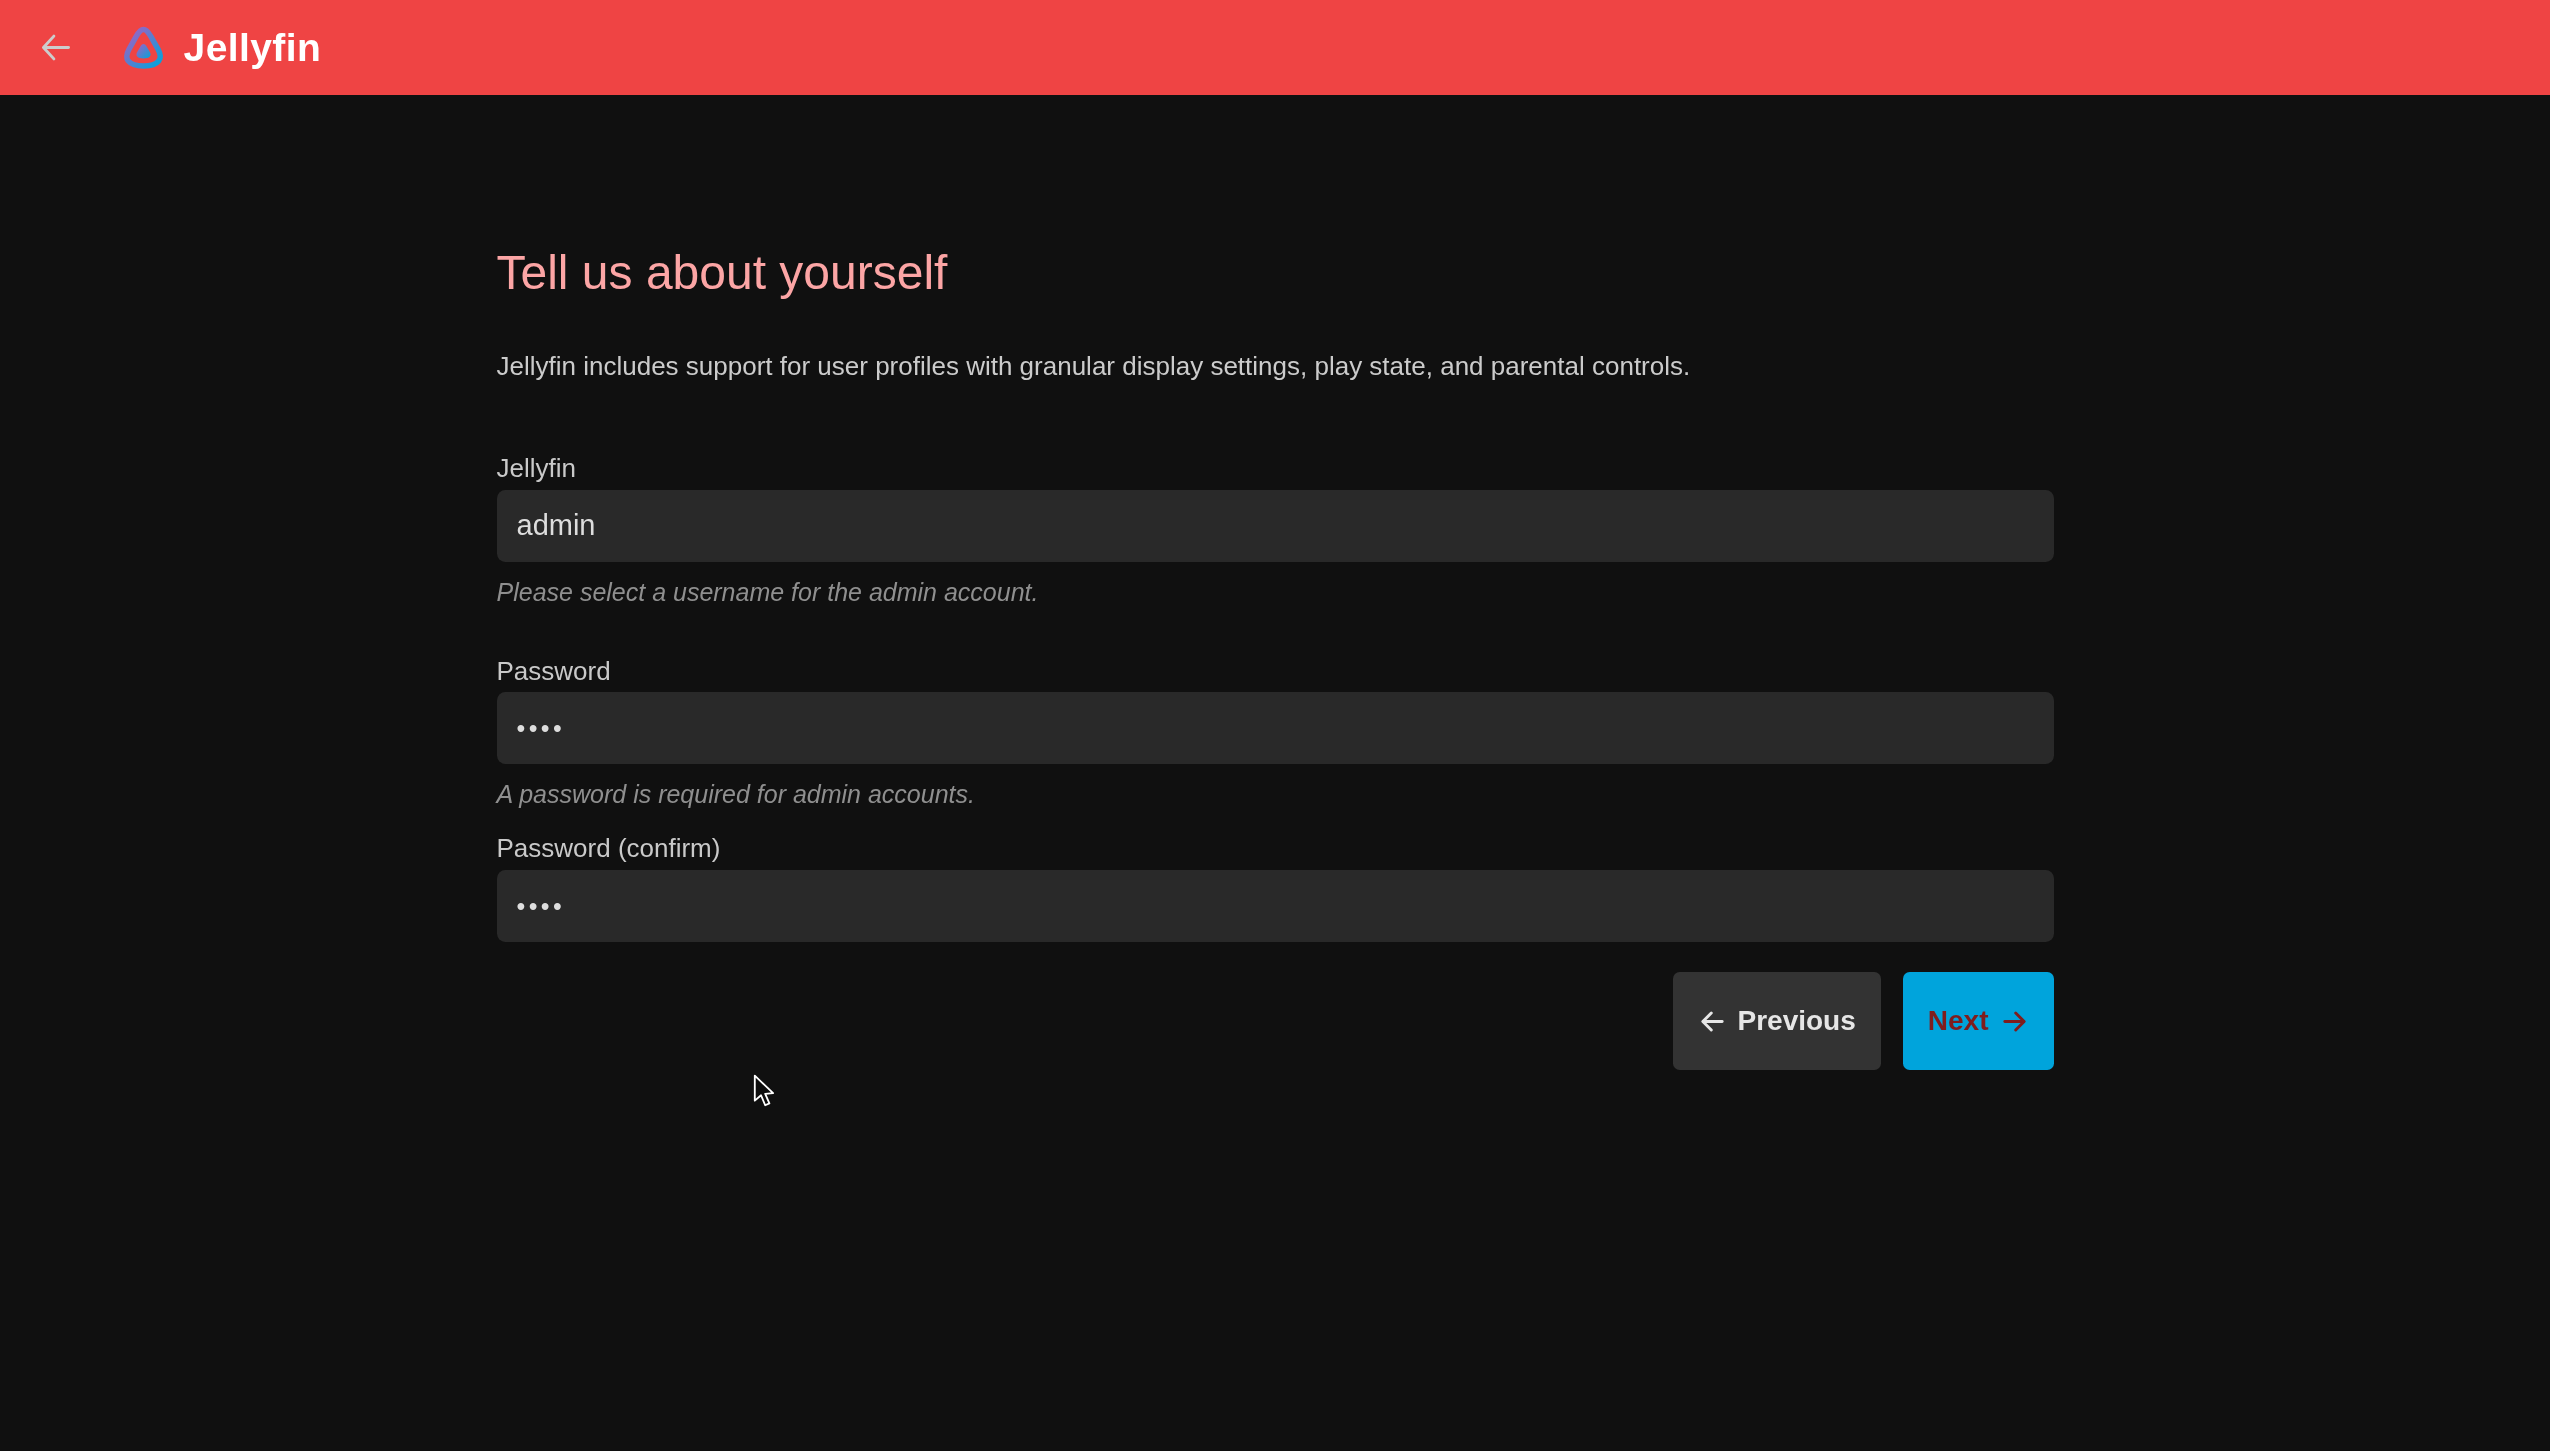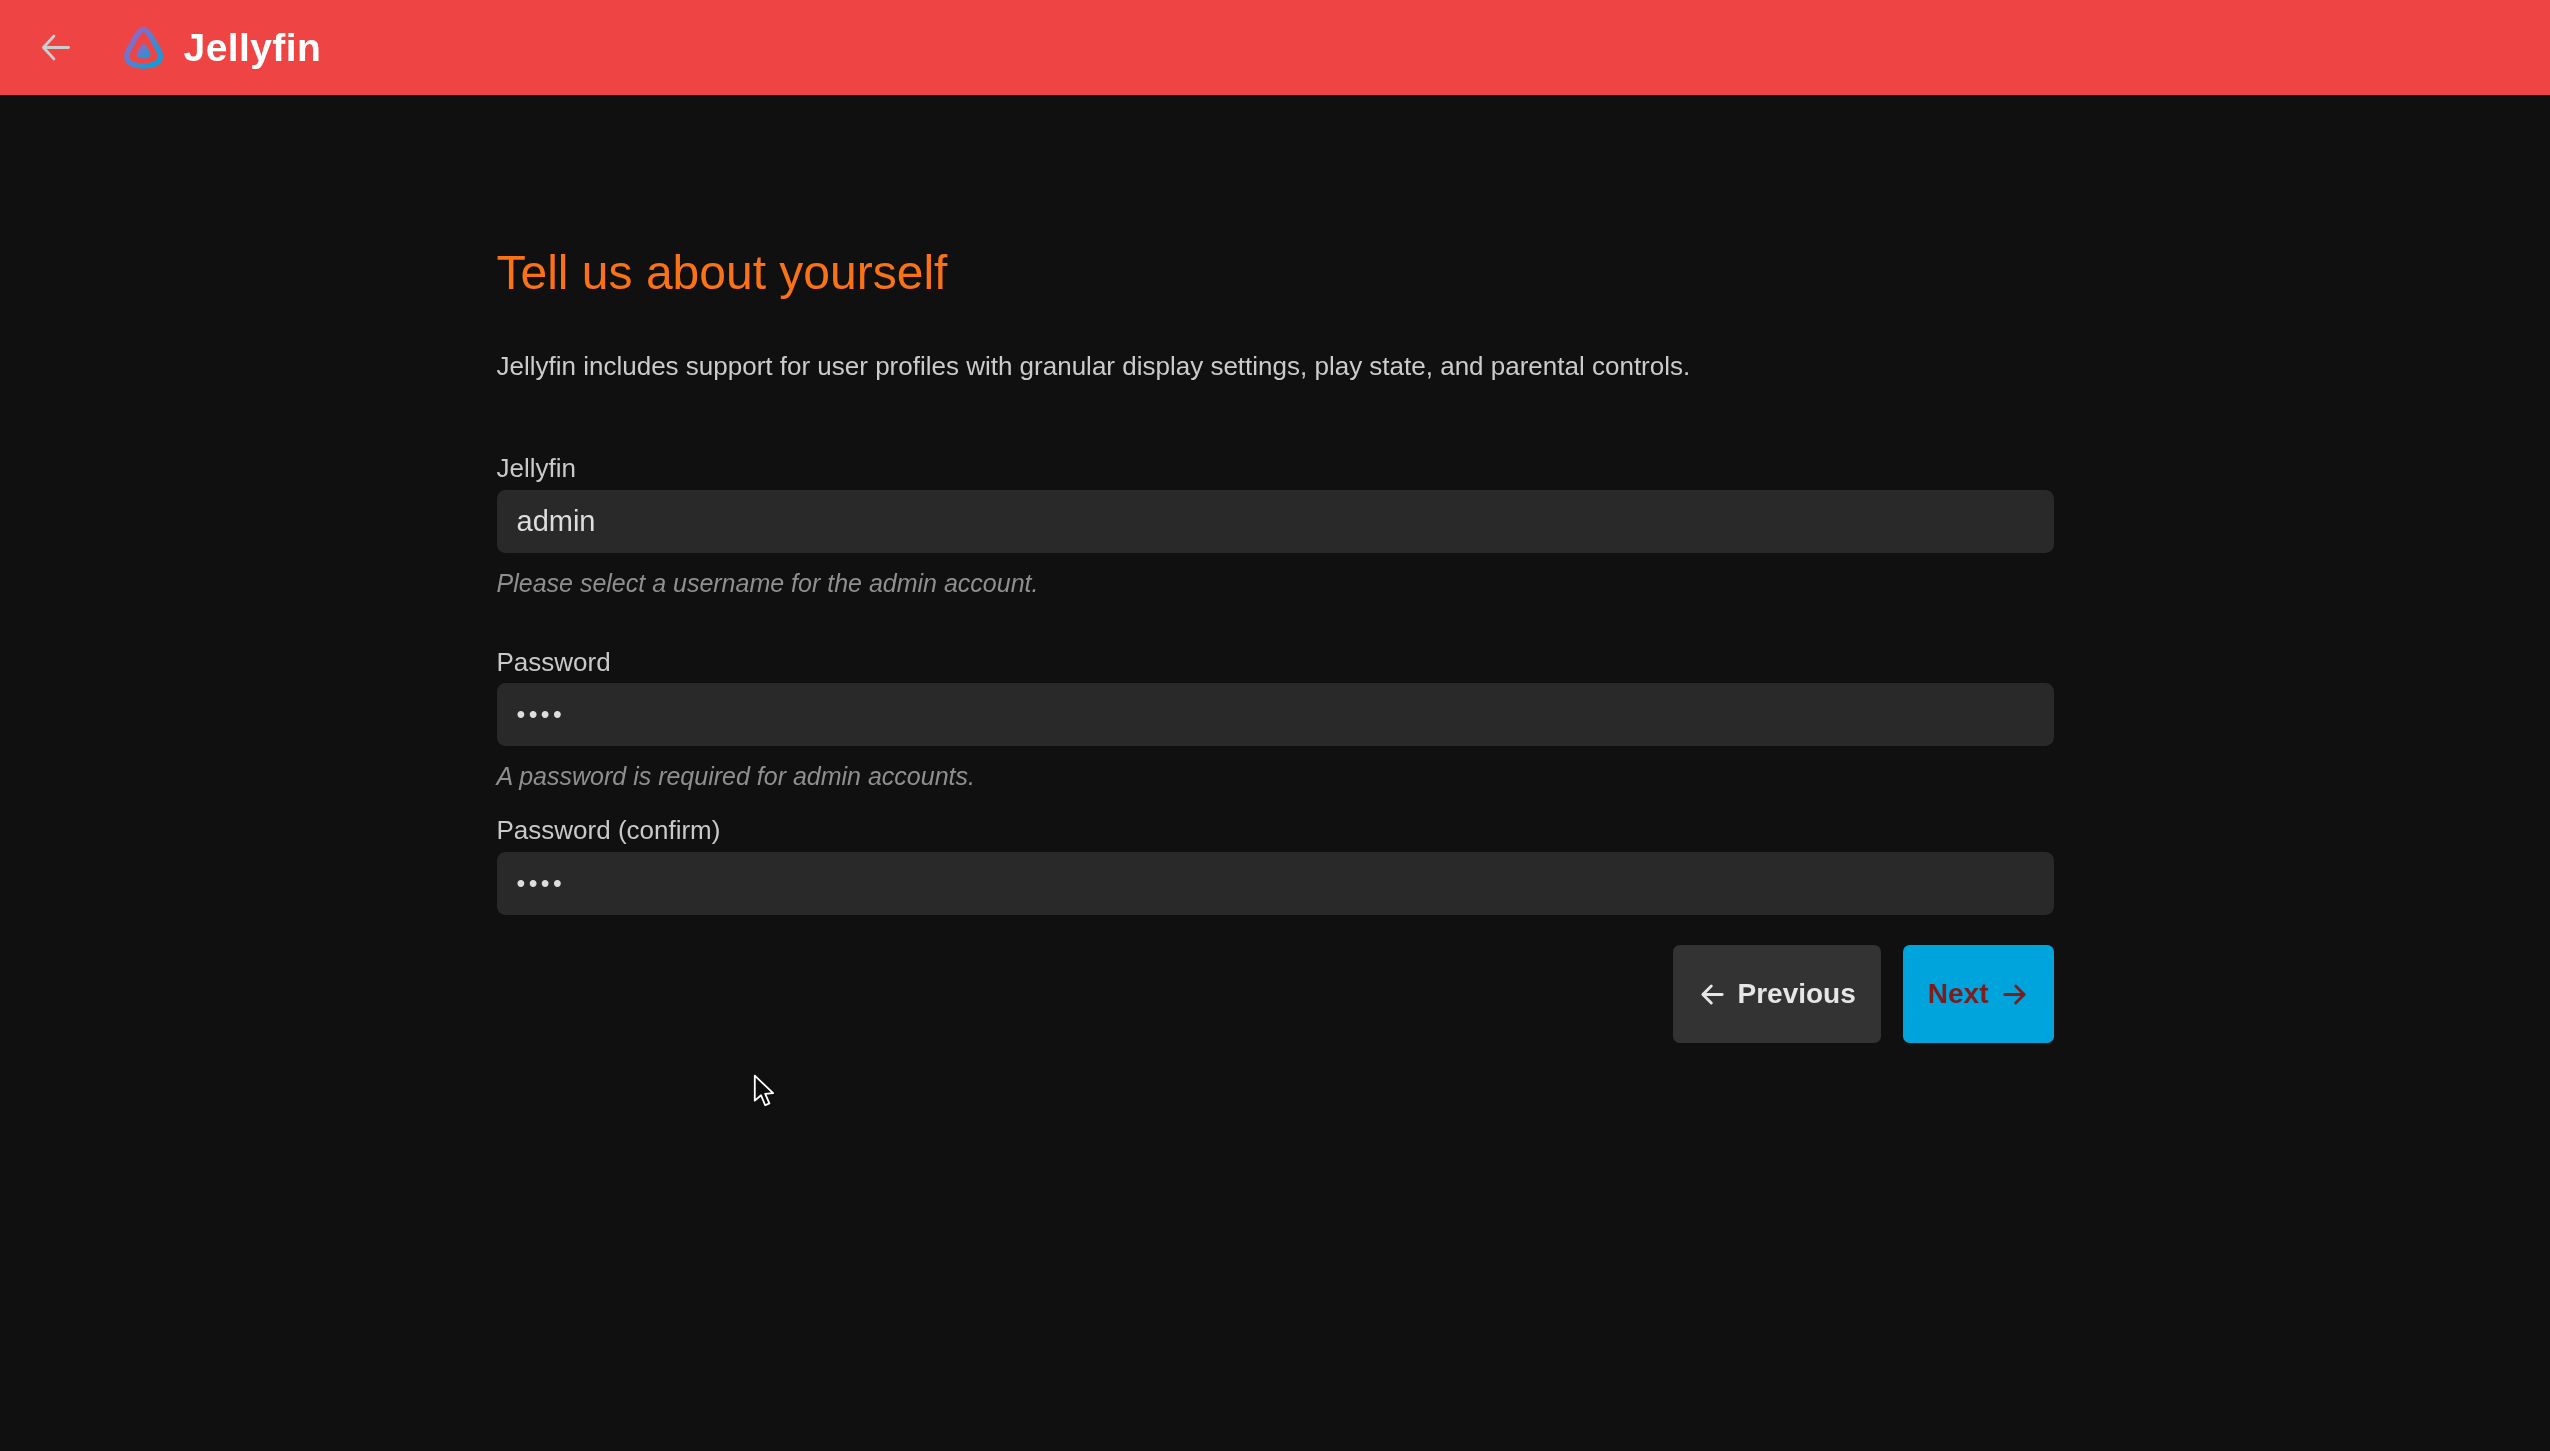--- a/index.html
+++ b/index.html
@@ -37,21 +37,21 @@
 
   
   .content {
     width:1557px;
     margin:0 auto;
     padding-top:148px;
   }
   .page-title {
     font-size:48px;
     font-weight:400;
-    color:#f97316;
+    color:#fca5a5;
     line-height:59px;
   }
   .page-desc {
     margin-top:47px;
     font-size:26px;
     line-height:35px;
     color:#cbcbcb;
   }
 
   .field { display:block; }
@@ -61,21 +61,21 @@
 
   .field-label {
     display:block;
     font-size:26px;
     line-height:30px;
     color:#c9c9c9;
     margin-bottom:6.7px;
   }
   .text-input {
     width:100%;
-    height:63px;
+    height:72px;
     background:#292929;
     border:0;
     border-radius:8.4px;
     padding:0 20px;
     font-size:29px;
     color:#dddddd;
     font-family:"Liberation Sans", sans-serif;
     outline:none;
   }
   .text-input.pw { font-size:25px; letter-spacing:3.4px; }

